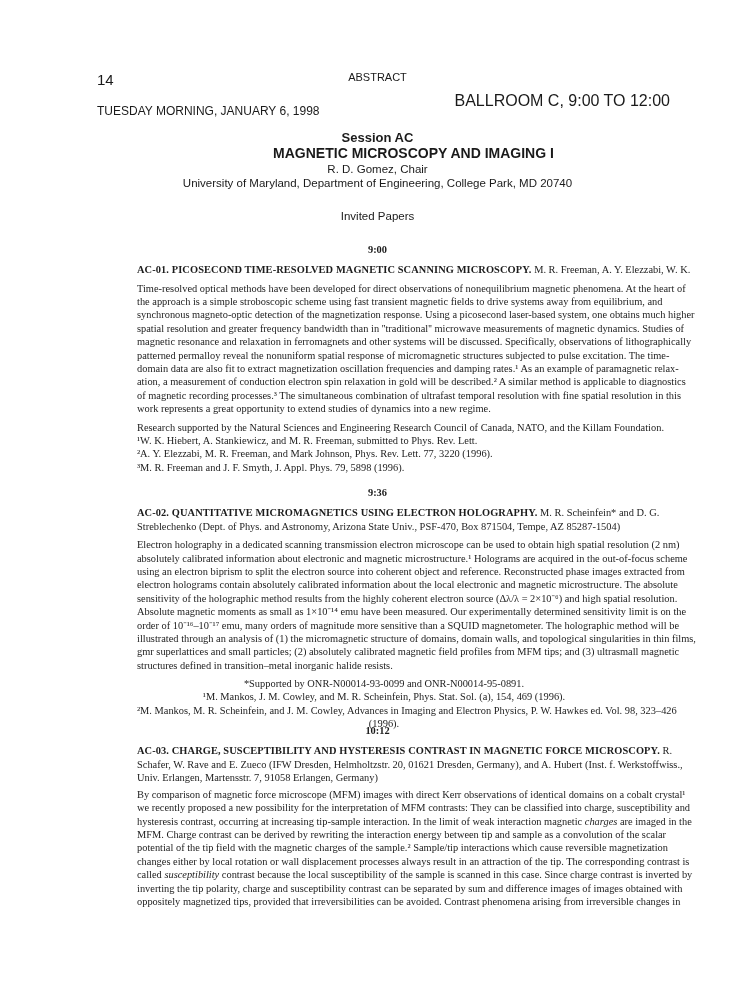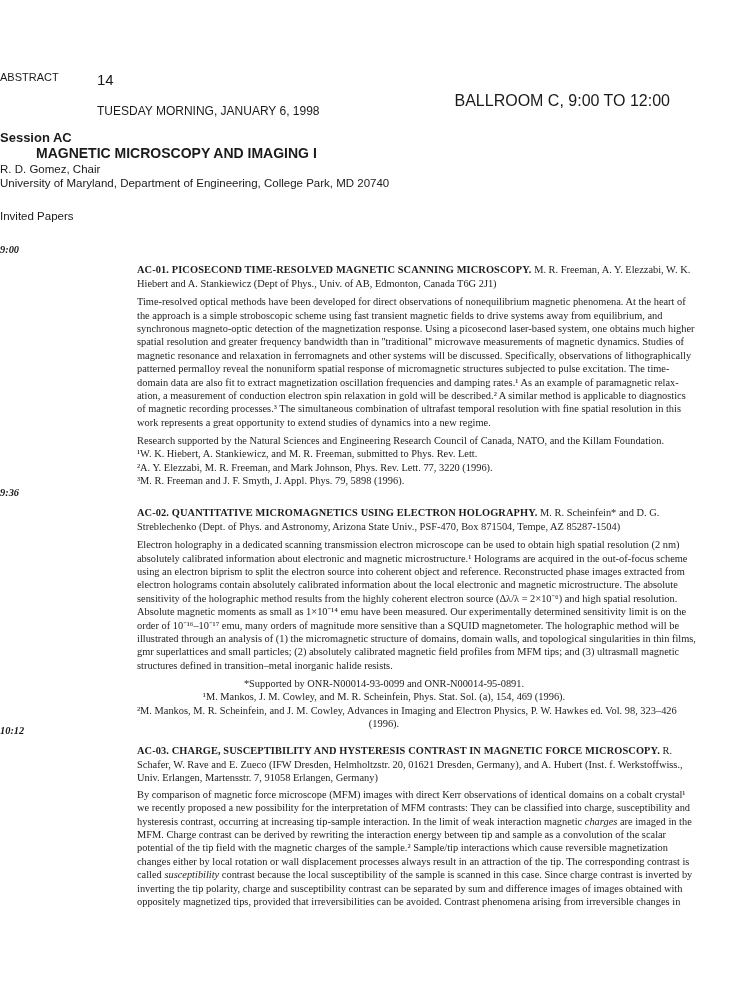--- a/index.html
+++ b/index.html
@@ -1,21 +1,21 @@
 <!DOCTYPE html>
 <html><head>
 <meta charset="utf-8">
 <style>
   html, body { margin:0; padding:0; background:#ffffff; }
   body { width:755px; height:1000px; position:relative; overflow:hidden; color:#1a1a1a; }
   .abs { position:absolute; white-space:nowrap; }
   .sans { font-family:"Liberation Sans", sans-serif; }
-  .serif { font-family:"Liberation Serif", serif;font-style:italic; }
+  .serif { font-family:"Liberation Serif", serif; }
   .hdr { font-size:11.5px; }
-  .center { left:0; width:755px; text-align:left; }
+  .center { left:0; width:755px; text-align:center; }
   .col { position:absolute; left:137px; width:494px; font-family:"Liberation Serif", serif; font-size:10.4px; line-height:13.4px; color:#1c1c1c; }
   .para { text-align:justify; text-align-last:left; margin:0; }
   .para .ln { display:block; text-align:justify; text-align-last:justify; white-space:nowrap; height:13.4px; overflow:visible; }
   .para .ln.last { text-align-last:left; }
   .title-line { display:block; height:13.6px; text-align:justify; text-align-last:justify; white-space:nowrap; }
   .title-line.last { text-align-last:left; }
   .abs-title { font-weight:bold; letter-spacing:0.1px;margin-top:6px; }
   .time { font-family:"Liberation Serif", serif; font-size:10.4px; font-weight:bold; }
   .ref { display:block; height:13.4px; white-space:nowrap; }
   em { font-style:italic; }
@@ -32,21 +32,20 @@
 <div class="abs sans center" style="top:130px; font-size:13px; font-weight:bold;">Session AC</div>
 <div class="abs sans center" style="top:145px; font-size:14px; font-weight:bold;padding-left:36px;">MAGNETIC MICROSCOPY AND IMAGING I</div>
 <div class="abs sans center" style="top:163px; font-size:11.5px;">R. D. Gomez, Chair</div>
 <div class="abs sans center" style="top:177px; font-size:11.5px;">University of Maryland, Department of Engineering, College Park, MD 20740</div>
 <div class="abs sans center" style="top:210px; font-size:11.5px;">Invited Papers</div>
 
 <div class="abs serif center time" style="top:244px;">9:00</div>
 <div class="col" style="top:263px;">
   <div>
     <span class="title-line"><b class="abs-title">AC-01. PICOSECOND TIME-RESOLVED MAGNETIC SCANNING MICROSCOPY.</b><span> M. R. Freeman, A. Y. Elezzabi, W. K.</span></span>
-    <span class="title-line last">Hiebert and A. Stankiewicz  (Dept of Phys., Univ. of AB, Edmonton, Canada T6G 2J1)</span>
   </div>
   <div class="para" style="margin-top:5px;">
     <span class="ln">Time-resolved optical methods have been developed for direct observations of nonequilibrium magnetic phenomena. At the heart of</span>
     <span class="ln">the approach is a simple stroboscopic scheme using fast transient magnetic fields to drive systems away from equilibrium, and</span>
     <span class="ln">synchronous magneto-optic detection of the magnetization response. Using a picosecond laser-based system, one obtains much higher</span>
     <span class="ln">spatial resolution and greater frequency bandwidth than in ''traditional'' microwave measurements of magnetic dynamics. Studies of</span>
     <span class="ln">magnetic resonance and relaxation in ferromagnets and other systems will be discussed. Specifically, observations of lithographically</span>
     <span class="ln">patterned permalloy reveal the nonuniform spatial response of micromagnetic structures subjected to pulse excitation. The time-</span>
     <span class="ln">domain data are also fit to extract magnetization oscillation frequencies and damping rates.¹ As an example of paramagnetic relax-</span>
     <span class="ln">ation, a measurement of conduction electron spin relaxation in gold will be described.² A similar method is applicable to diagnostics</span>

